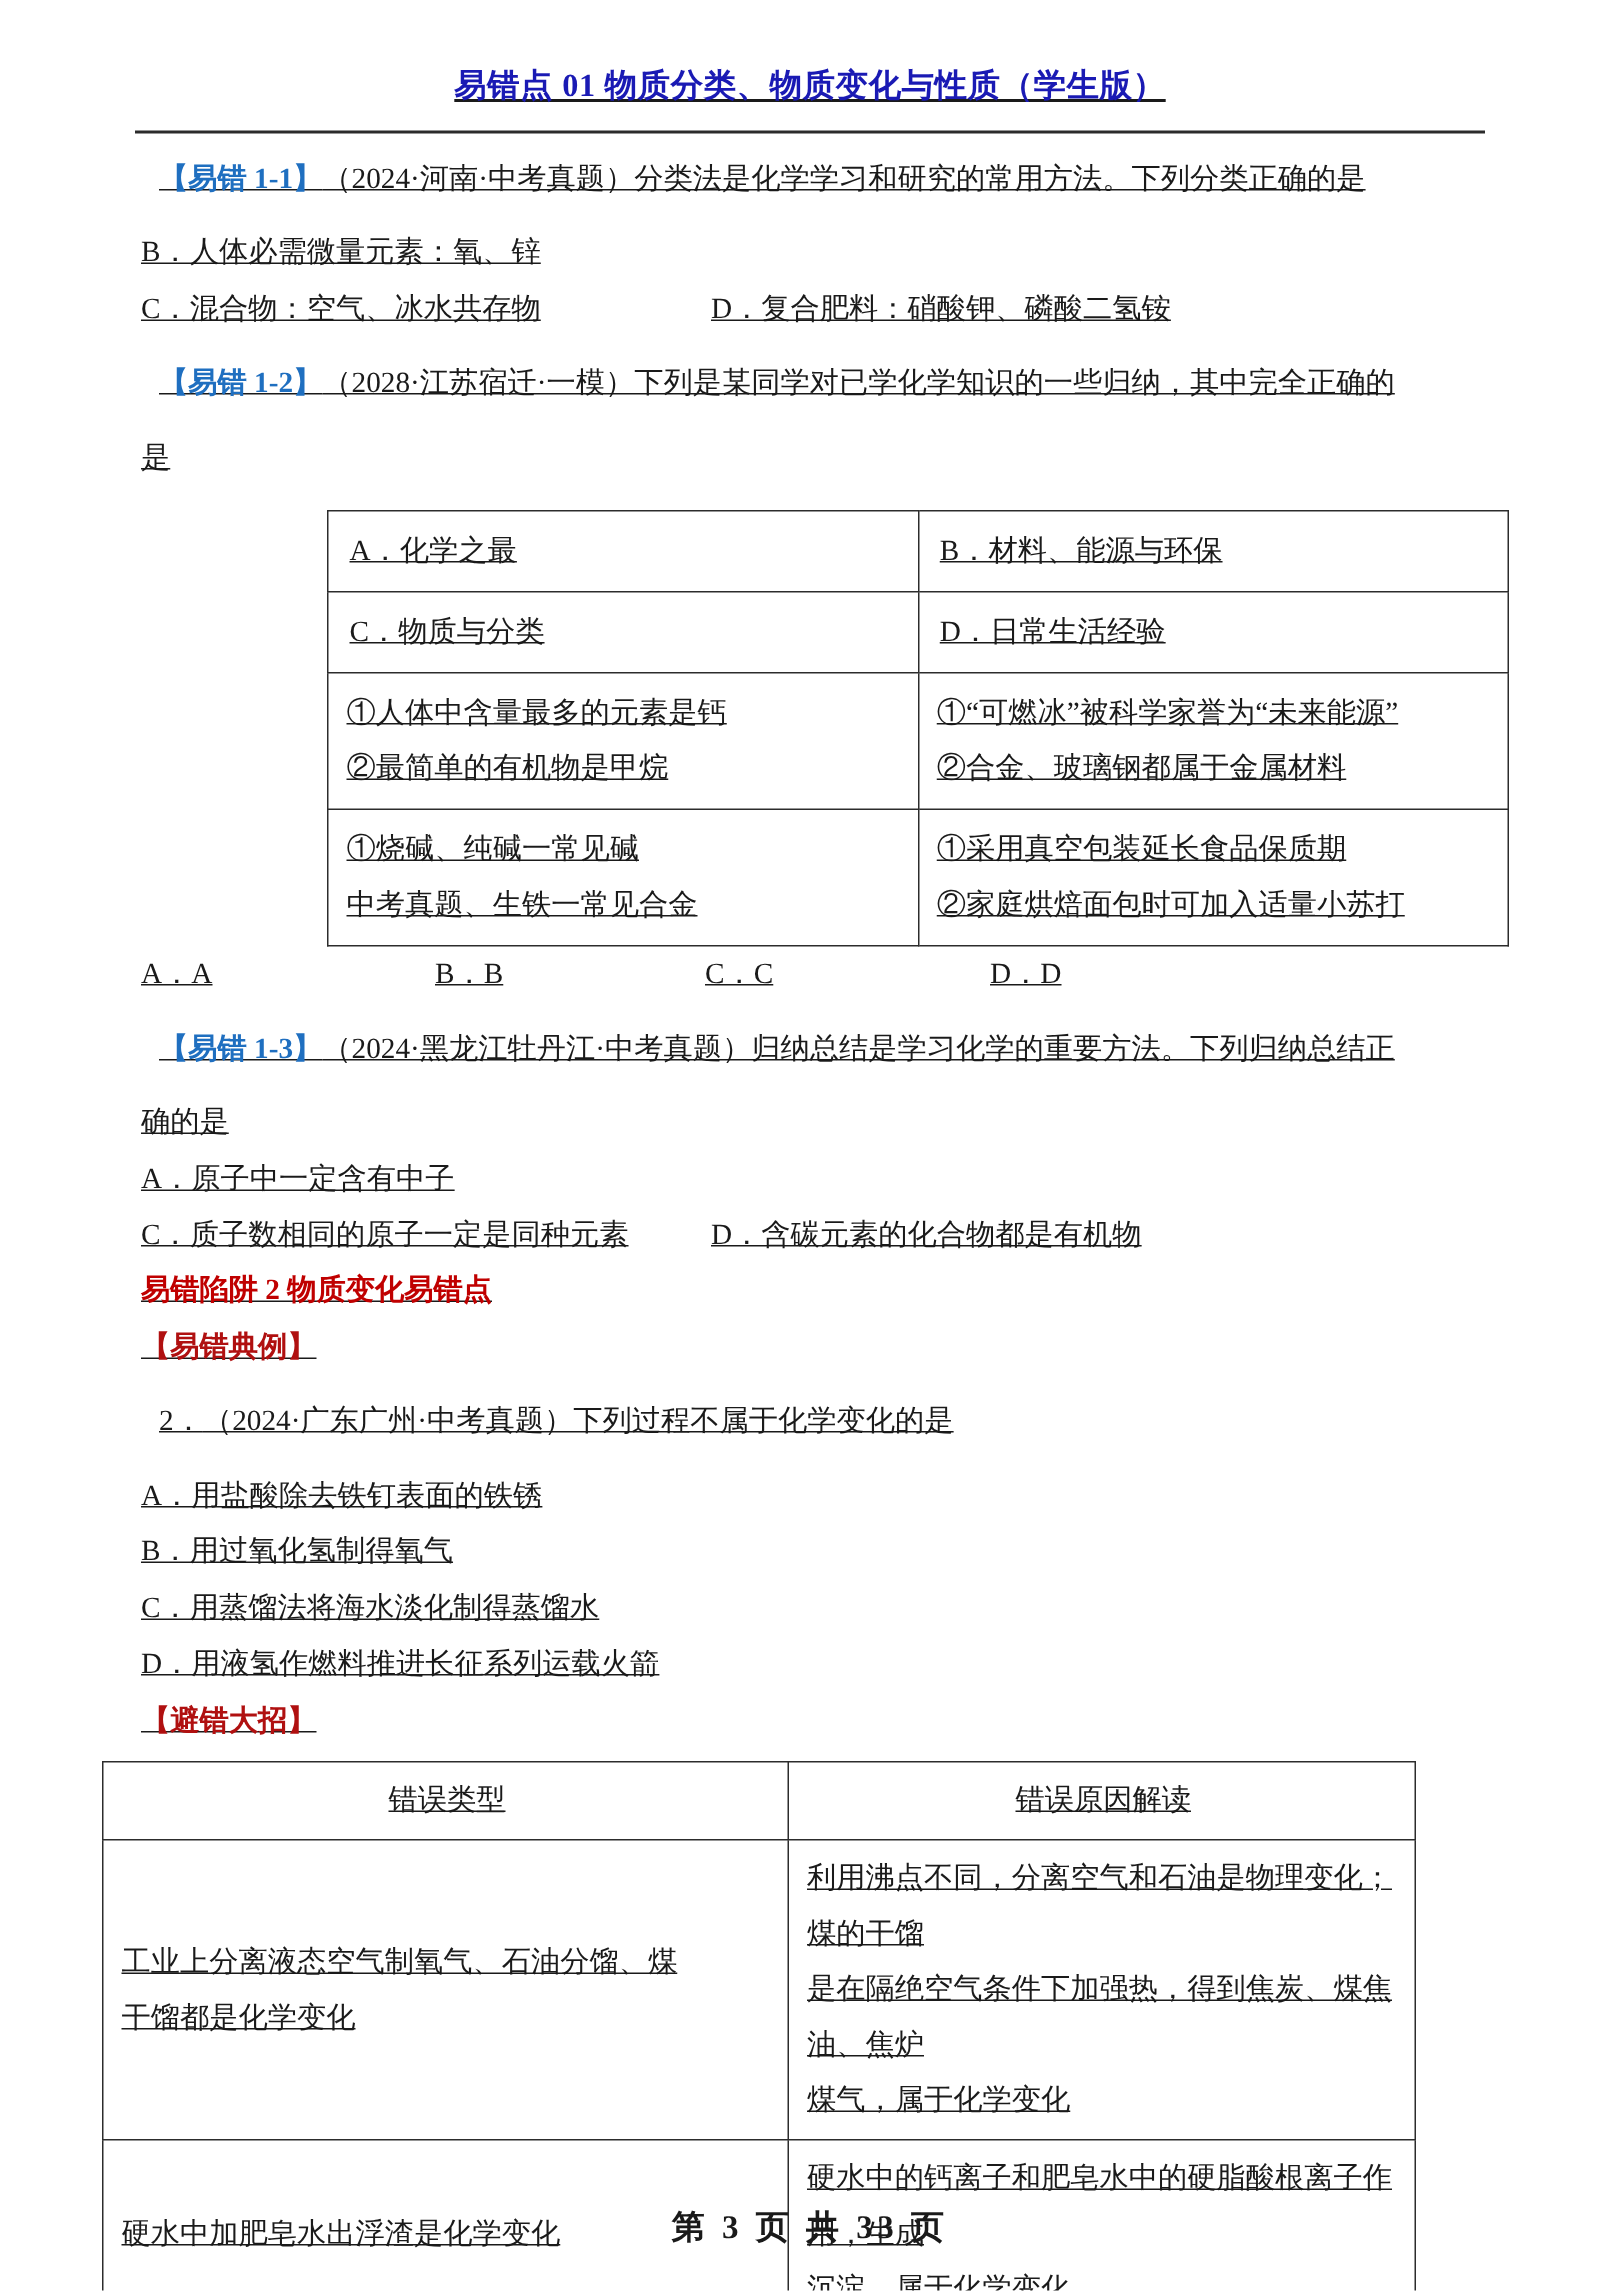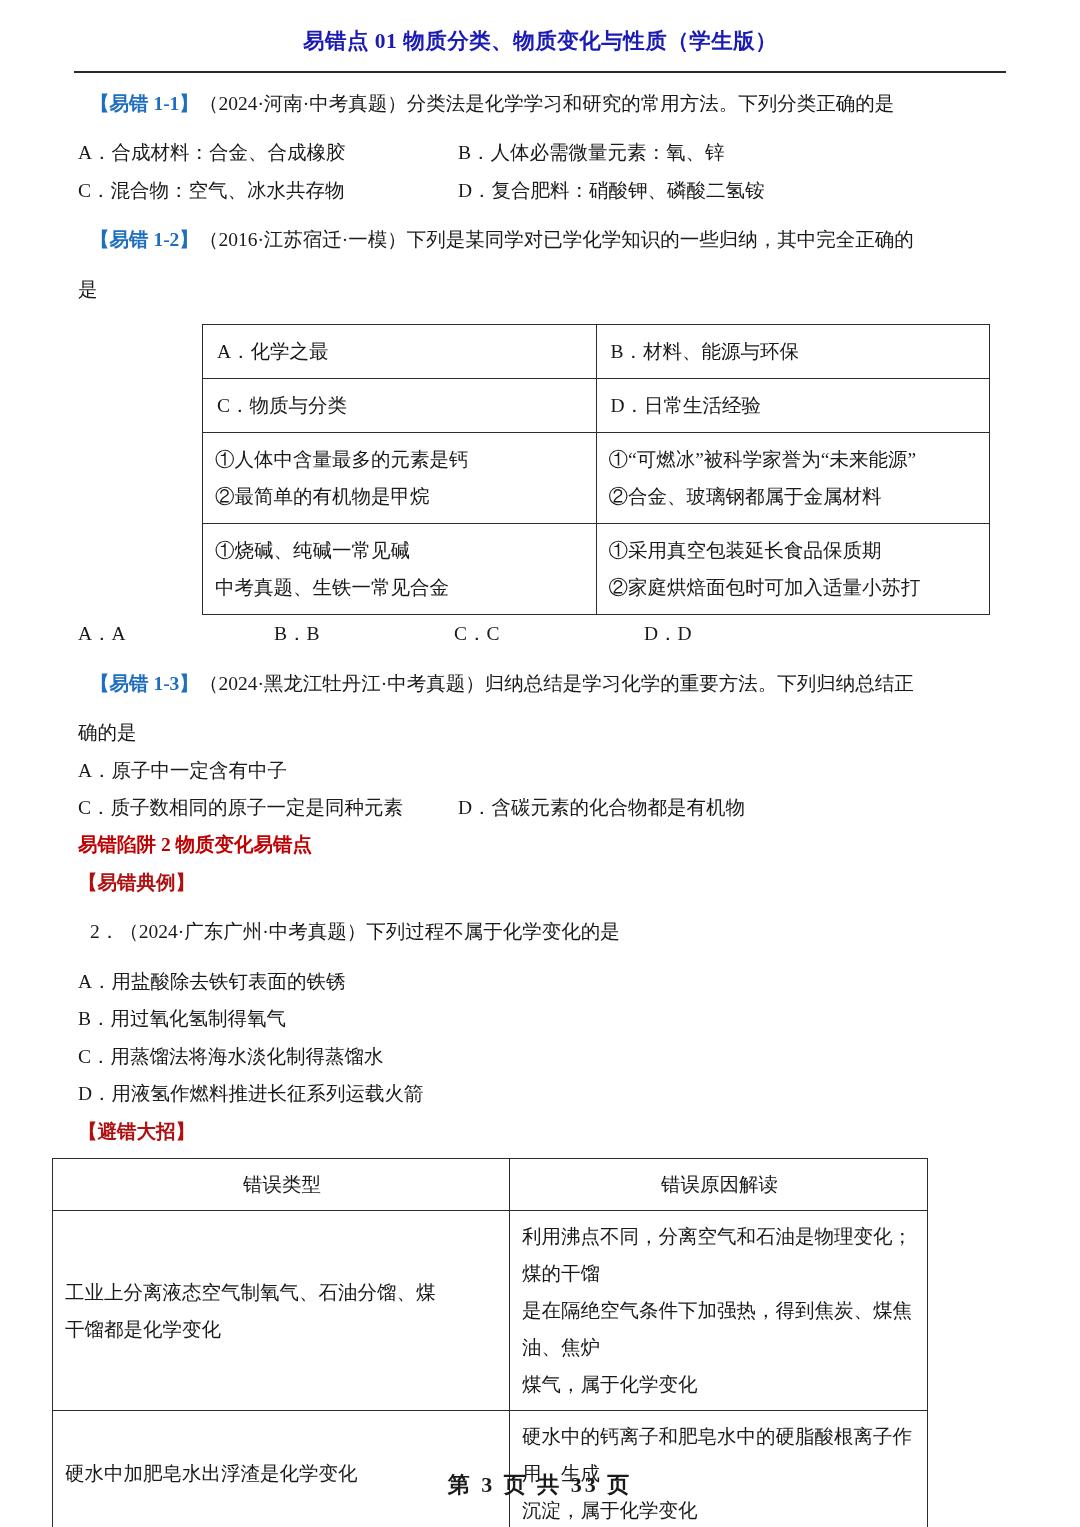--- a/index.html
+++ b/index.html
@@ -13,21 +13,22 @@
     font-family: "Liberation Serif", "DejaVu Serif", serif;
     color: #1a1a1a;
     position: relative;
     overflow: hidden;
   }
   .page {
     position: relative;
     width: 1080px;
     height: 1527px;
     box-sizing: border-box;
-    padding: 0;
+    padding: 16px;
+    text-decoration: underline;
   }
 
   
   .doc-title {
     text-align: center;
     color: #1a1ab4;
     font-weight: bold;
     font-size: 21.5px;
     letter-spacing: 0.5px;
     padding-top: 29px;
@@ -147,30 +148,29 @@
 
   <div class="doc-title">易错点 01  物质分类、物质变化与性质（学生版）</div>
   <hr class="title-rule">
 
   <div class="content">
 
     <p class="q-line">
       <span class="tag-blue">【易错 1-1】</span><span>（2024·河南·中考真题）分类法是化学学习和研究的常用方法。下列分类正确的是</span>
     </p>
     <div class="opt-row">
-      <span class="op opt-a">A．合成材料：合金、合成橡胶</span>
       <span class="op opt-b">B．人体必需微量元素：氧、锌</span>
     </div>
     <div class="opt-row">
       <span class="op opt-a">C．混合物：空气、冰水共存物</span>
       <span class="op opt-b">D．复合肥料：硝酸钾、磷酸二氢铵</span>
     </div>
 
     <p class="q-line">
-      <span class="tag-blue">【易错 1-2】</span><span>（2016·江苏宿迁·一模）下列是某同学对已学化学知识的一些归纳，其中完全正确的</span>
+      <span class="tag-blue">【易错 1-2】</span><span>（2028·江苏宿迁·一模）下列是某同学对已学化学知识的一些归纳，其中完全正确的</span>
     </p>
     <p class="q-cont">是</p>
 
     <table class="tbl-grid">
       <tbody>
           <tr>
         <td class="hdr">A．化学之最</td>
         <td class="hdr">B．材料、能源与环保</td>
       </tr>
       <tr>

